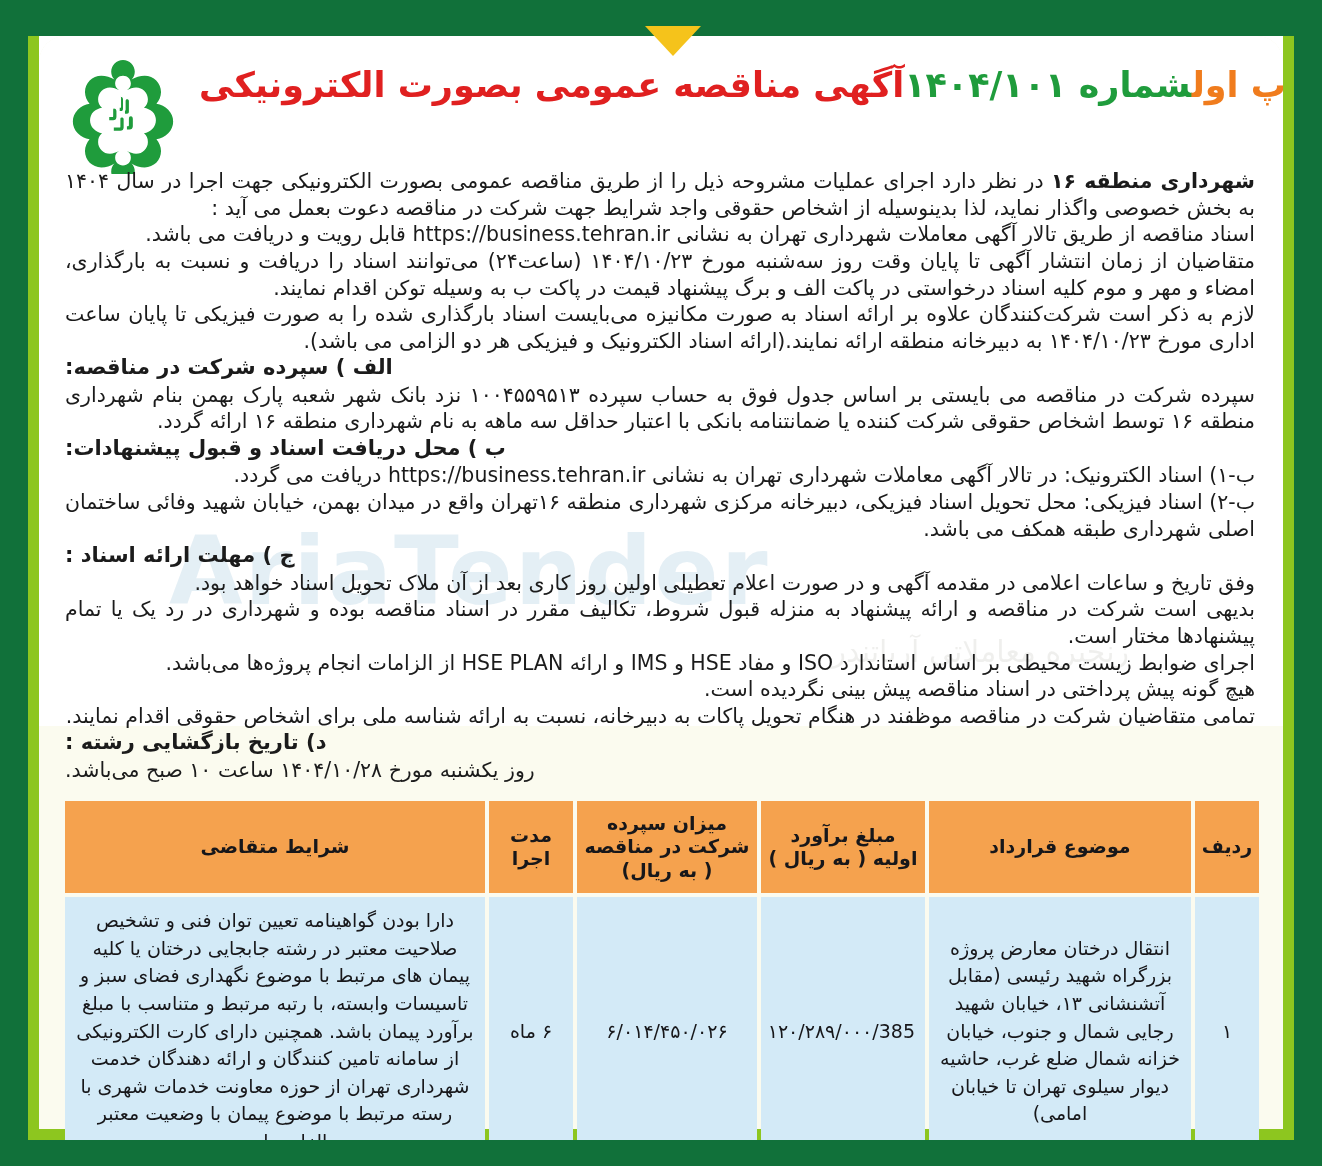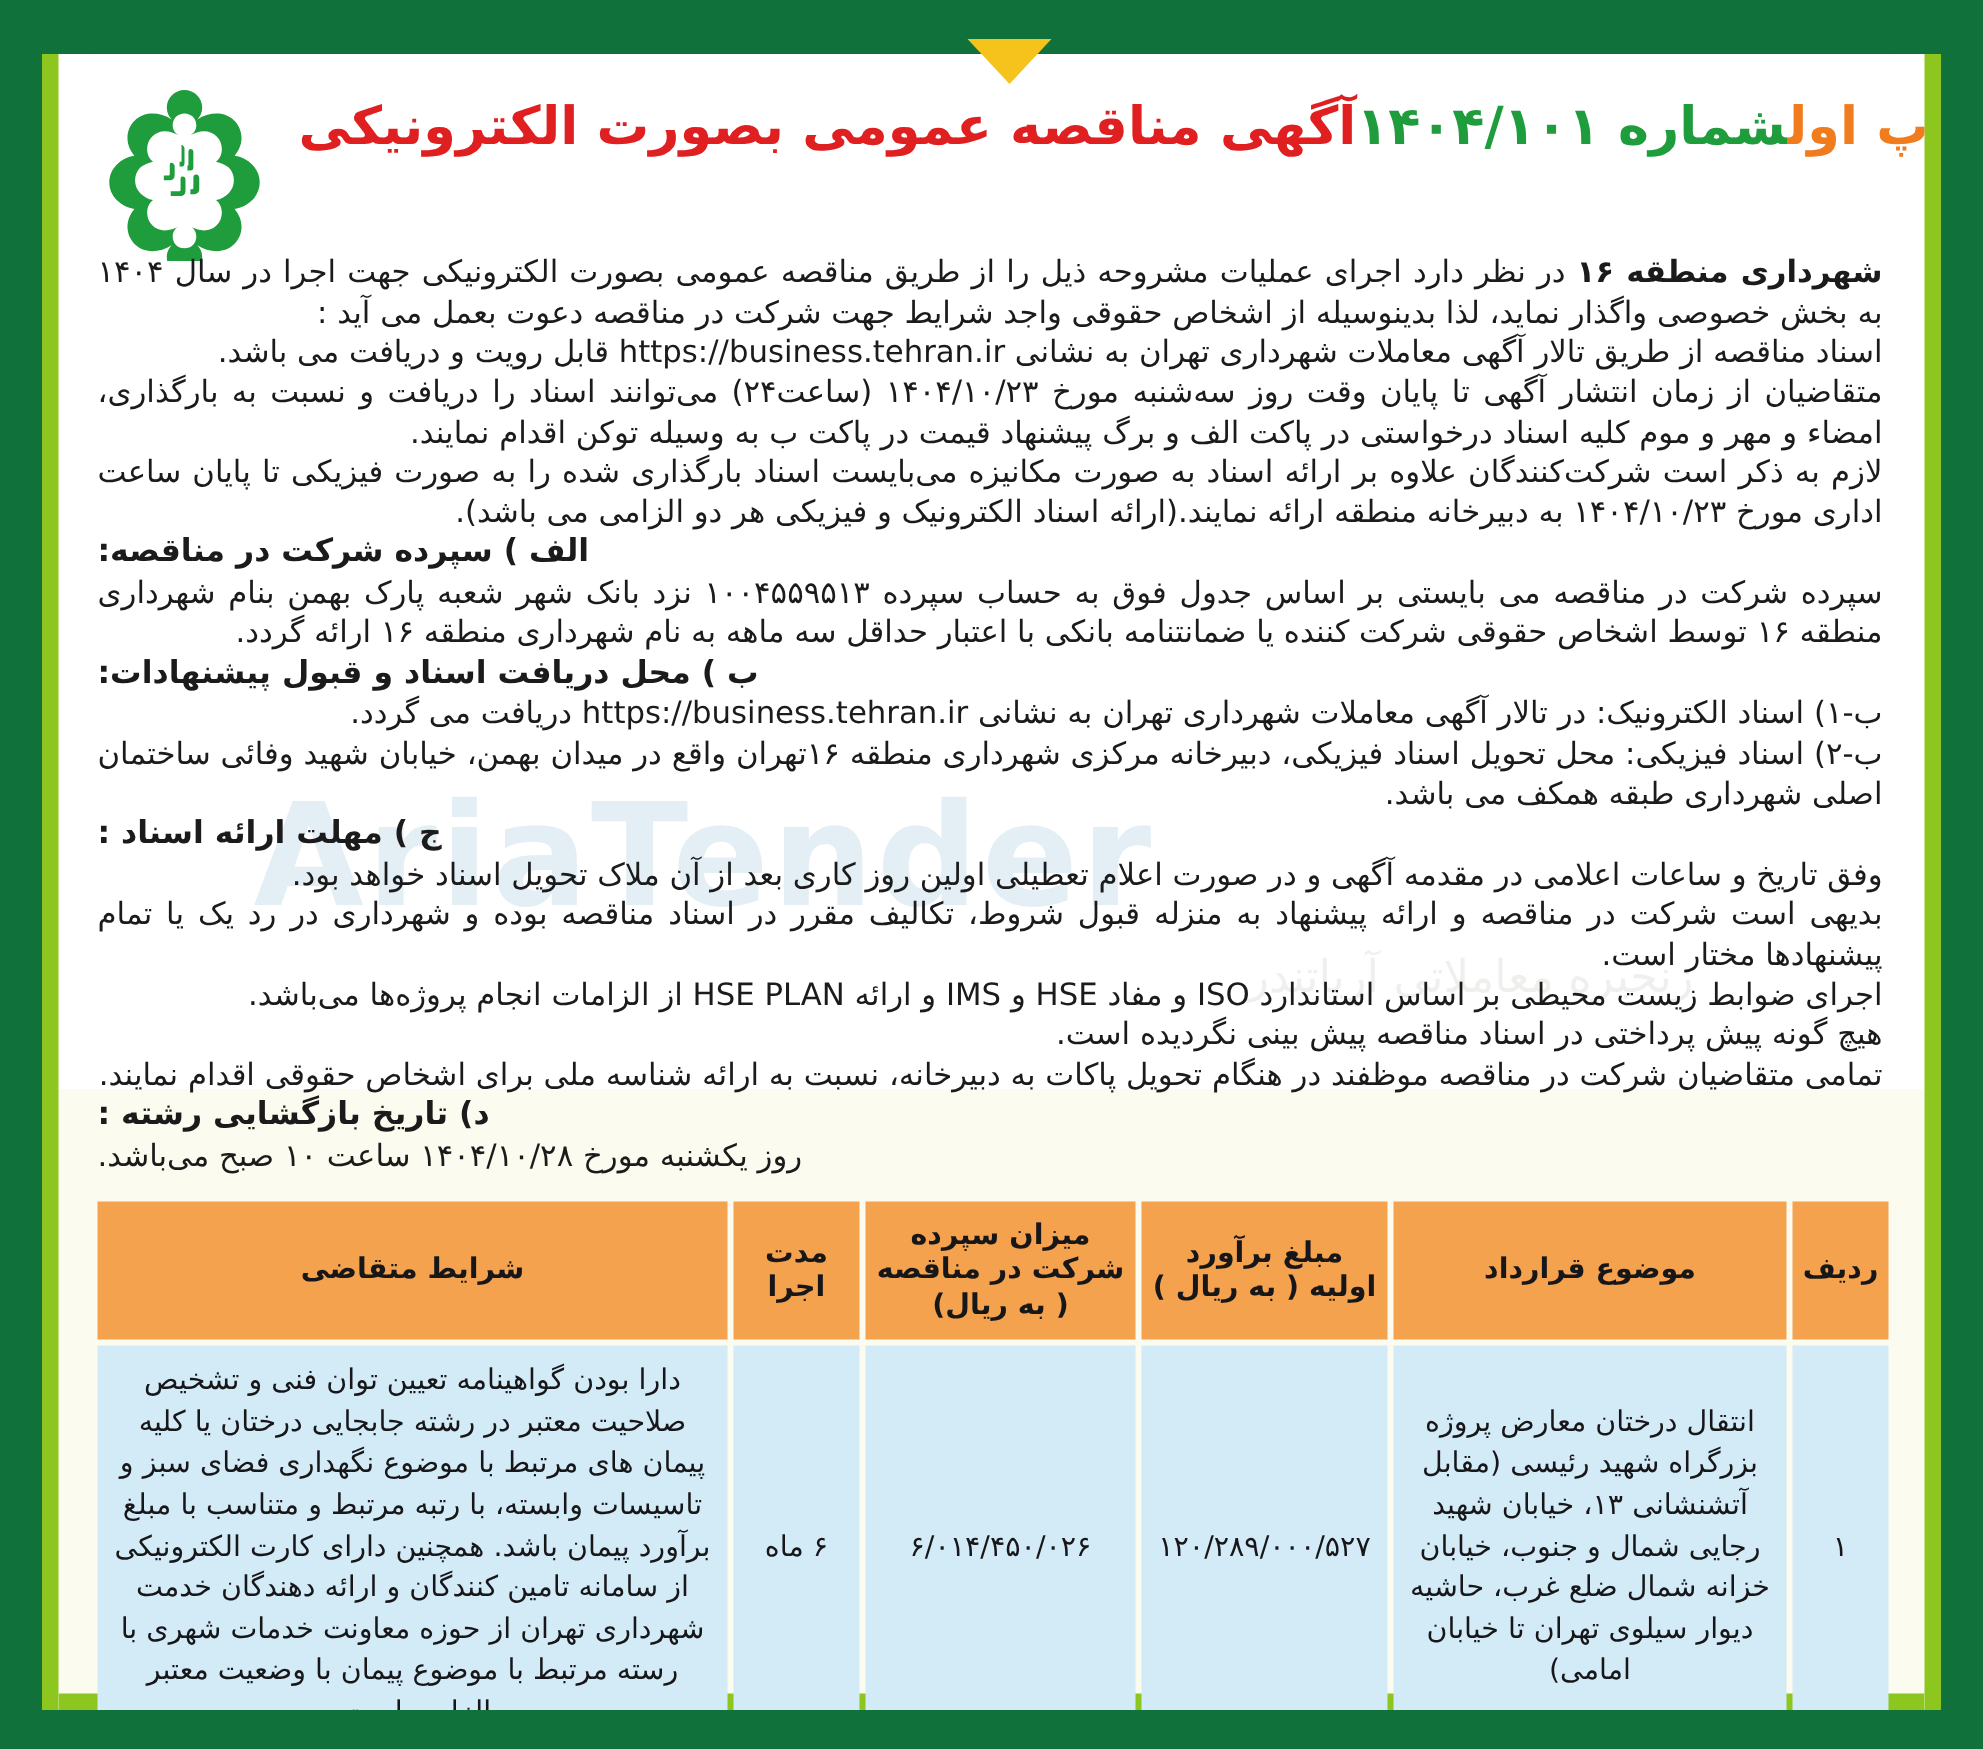--- a/index.html
+++ b/index.html
@@ -268,21 +268,21 @@
               <th class="col-amount">مبلغ برآورد اولیه ( به ریال )</th>
               <th class="col-deposit">میزان سپرده شرکت در مناقصه ( به ریال)</th>
               <th class="col-duration">مدت اجرا</th>
               <th>شرایط متقاضی</th>
             </tr>
           </thead>
           <tbody>
             <tr>
               <td class="col-radif">۱</td>
               <td class="col-subject">انتقال درختان معارض پروژه بزرگراه شهید رئیسی (مقابل آتشنشانی ۱۳، خیابان شهید رجایی شمال و جنوب، خیابان خزانه شمال ضلع غرب، حاشیه دیوار سیلوی تهران تا خیابان امامی)</td>
-              <td class="col-amount">۱۲۰/۲۸۹/۰۰۰/۵۲۷</td>
+              <td class="col-amount">۱۲۰/۲۸۹/۰۰۰/385</td>
               <td class="col-deposit">۶/۰۱۴/۴۵۰/۰۲۶</td>
               <td class="col-duration">۶ ماه</td>
               <td>دارا بودن گواهینامه تعیین توان فنی و تشخیص صلاحیت معتبر در رشته جابجایی درختان یا کلیه پیمان های مرتبط با موضوع نگهداری فضای سبز و تاسیسات وابسته، با رتبه مرتبط و متناسب با مبلغ برآورد پیمان باشد. همچنین دارای کارت الکترونیکی از سامانه تامین کنندگان و ارائه دهندگان خدمت شهرداری تهران از حوزه معاونت خدمات شهری با رسته مرتبط با موضوع پیمان با وضعیت معتبر الزامی است.</td>
             </tr>
           </tbody>
         </table>
       </div>
 
     </div>
 

